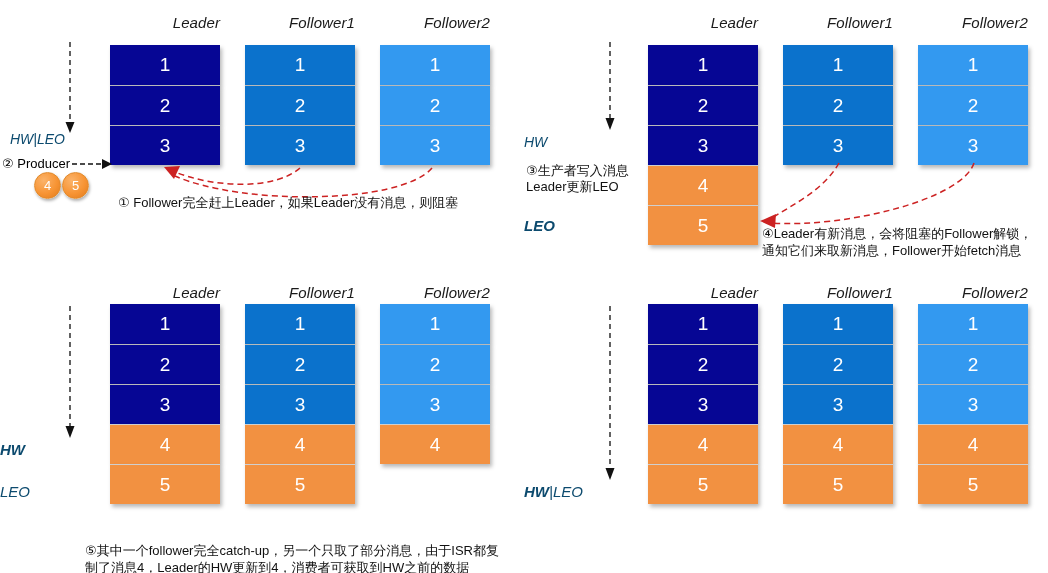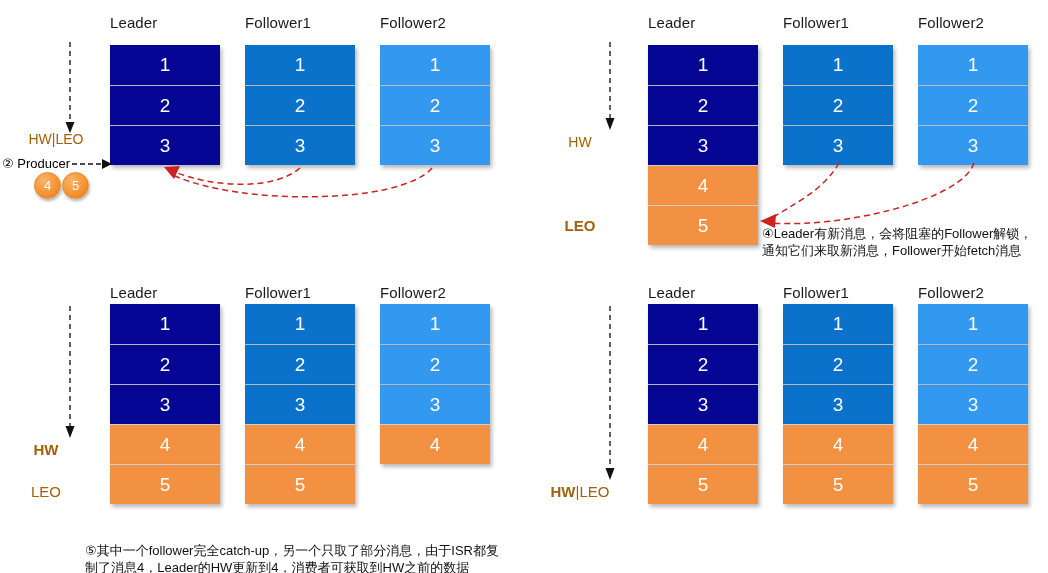--- a/index.html
+++ b/index.html
@@ -16,23 +16,24 @@
   #panel-tl{left:0;top:0;width:524px;height:286px;}
   #panel-tr{left:524px;top:0;width:524px;height:286px;}
   #panel-bl{left:0;top:286px;width:524px;height:287px;}
   #panel-br{left:524px;top:286px;width:524px;height:287px;}
 
   
   .col-head{
     position:absolute;
     font-size:15px;
     color:#1a1a1a;
-    text-align:left;
+    text-align:right;
     white-space:nowrap;
     letter-spacing:.1px;
+    font-style:italic;
   }
 
   
   .stack{position:absolute;}
   .blk{
     position:relative;
     width:110px;
     height:40px;
     box-sizing:border-box;
     color:#ffffff;
@@ -47,22 +48,23 @@
   .leader .blk{background:#060694;}
   .f1 .blk{background:#0b72cc;}
   .f2 .blk{background:#3399f0;}
   .blk.orange{background:#f29141 !important;border-top:1px solid #cfcfcf;}
 
   
   .mark{
     position:absolute;
     font-size:14px;
     white-space:nowrap;
-    color:#a16207;
-    text-align:center;
+    color:#0c4a6e;
+    text-align:left;
+    font-style:italic;
   }
   .mark b{font-weight:bold;}
   .mark .thin{font-weight:normal;}
 
   
   .caption{
     position:absolute;
     font-size:13px;
     line-height:17px;
     color:#111;
@@ -129,20 +131,21 @@
 
   <div class="circle" style="left:34px;top:172px;">4</div>
   <div class="circle" style="left:62px;top:172px;">5</div>
 
   <svg width="524" height="286">
     <path d="M300,168 C275,190 215,188 175,172" fill="none" stroke="#cc2222" stroke-width="1.5" stroke-dasharray="6,4"></path>
     <path d="M432,168 C400,205 240,205 175,176" fill="none" stroke="#cc2222" stroke-width="1.5" stroke-dasharray="6,4"></path>
     <polygon points="164,167 180,166 174,179" fill="#cc2222"></polygon>
   </svg>
 
+  <div class="caption" style="left:118px;top:194px;width:400px;">① Follower完全赶上Leader，如果Leader没有消息，则阻塞</div>
 </div>
 
 <div class="panel" id="panel-tr">
 
   <div class="col-head" style="left:124px;top:14px;width:110px;">Leader</div>
   <div class="col-head" style="left:259px;top:14px;width:110px;">Follower1</div>
   <div class="col-head" style="left:394px;top:14px;width:110px;">Follower2</div>
 
   <div class="stack leader" style="left:124px;top:45px;">
     <div class="blk">1</div>
@@ -162,20 +165,22 @@
     <div class="blk">3</div>
   </div>
 
   <svg width="524" height="286">
     <line x1="86" y1="42" x2="86" y2="118" stroke="#3b3b3b" stroke-width="1.6" stroke-dasharray="5,4"></line>
     <polygon points="86,130 81.5,118 90.5,118" fill="#111"></polygon>
   </svg>
 
   <div class="mark" style="left:0px;top:134px;width:112px;">HW</div>
 
+  <div class="caption" style="left:2px;top:163px;width:120px;line-height:16px;">③生产者写入消息
+Leader更新LEO</div>
 
   <div class="mark" style="left:0px;top:217px;width:112px;font-weight:bold;font-size:15px;">LEO</div>
 
   <svg width="524" height="286">
     <path d="M315,163 C300,190 268,205 248,218" fill="none" stroke="#cc2222" stroke-width="1.5" stroke-dasharray="6,4"></path>
     <path d="M450,163 C438,200 320,228 248,223" fill="none" stroke="#cc2222" stroke-width="1.5" stroke-dasharray="6,4"></path>
     <polygon points="236,221 252,214 251,228" fill="#cc2222"></polygon>
   </svg>
 
   <div class="caption" style="left:238px;top:225px;width:290px;">④Leader有新消息，会将阻塞的Follower解锁，

